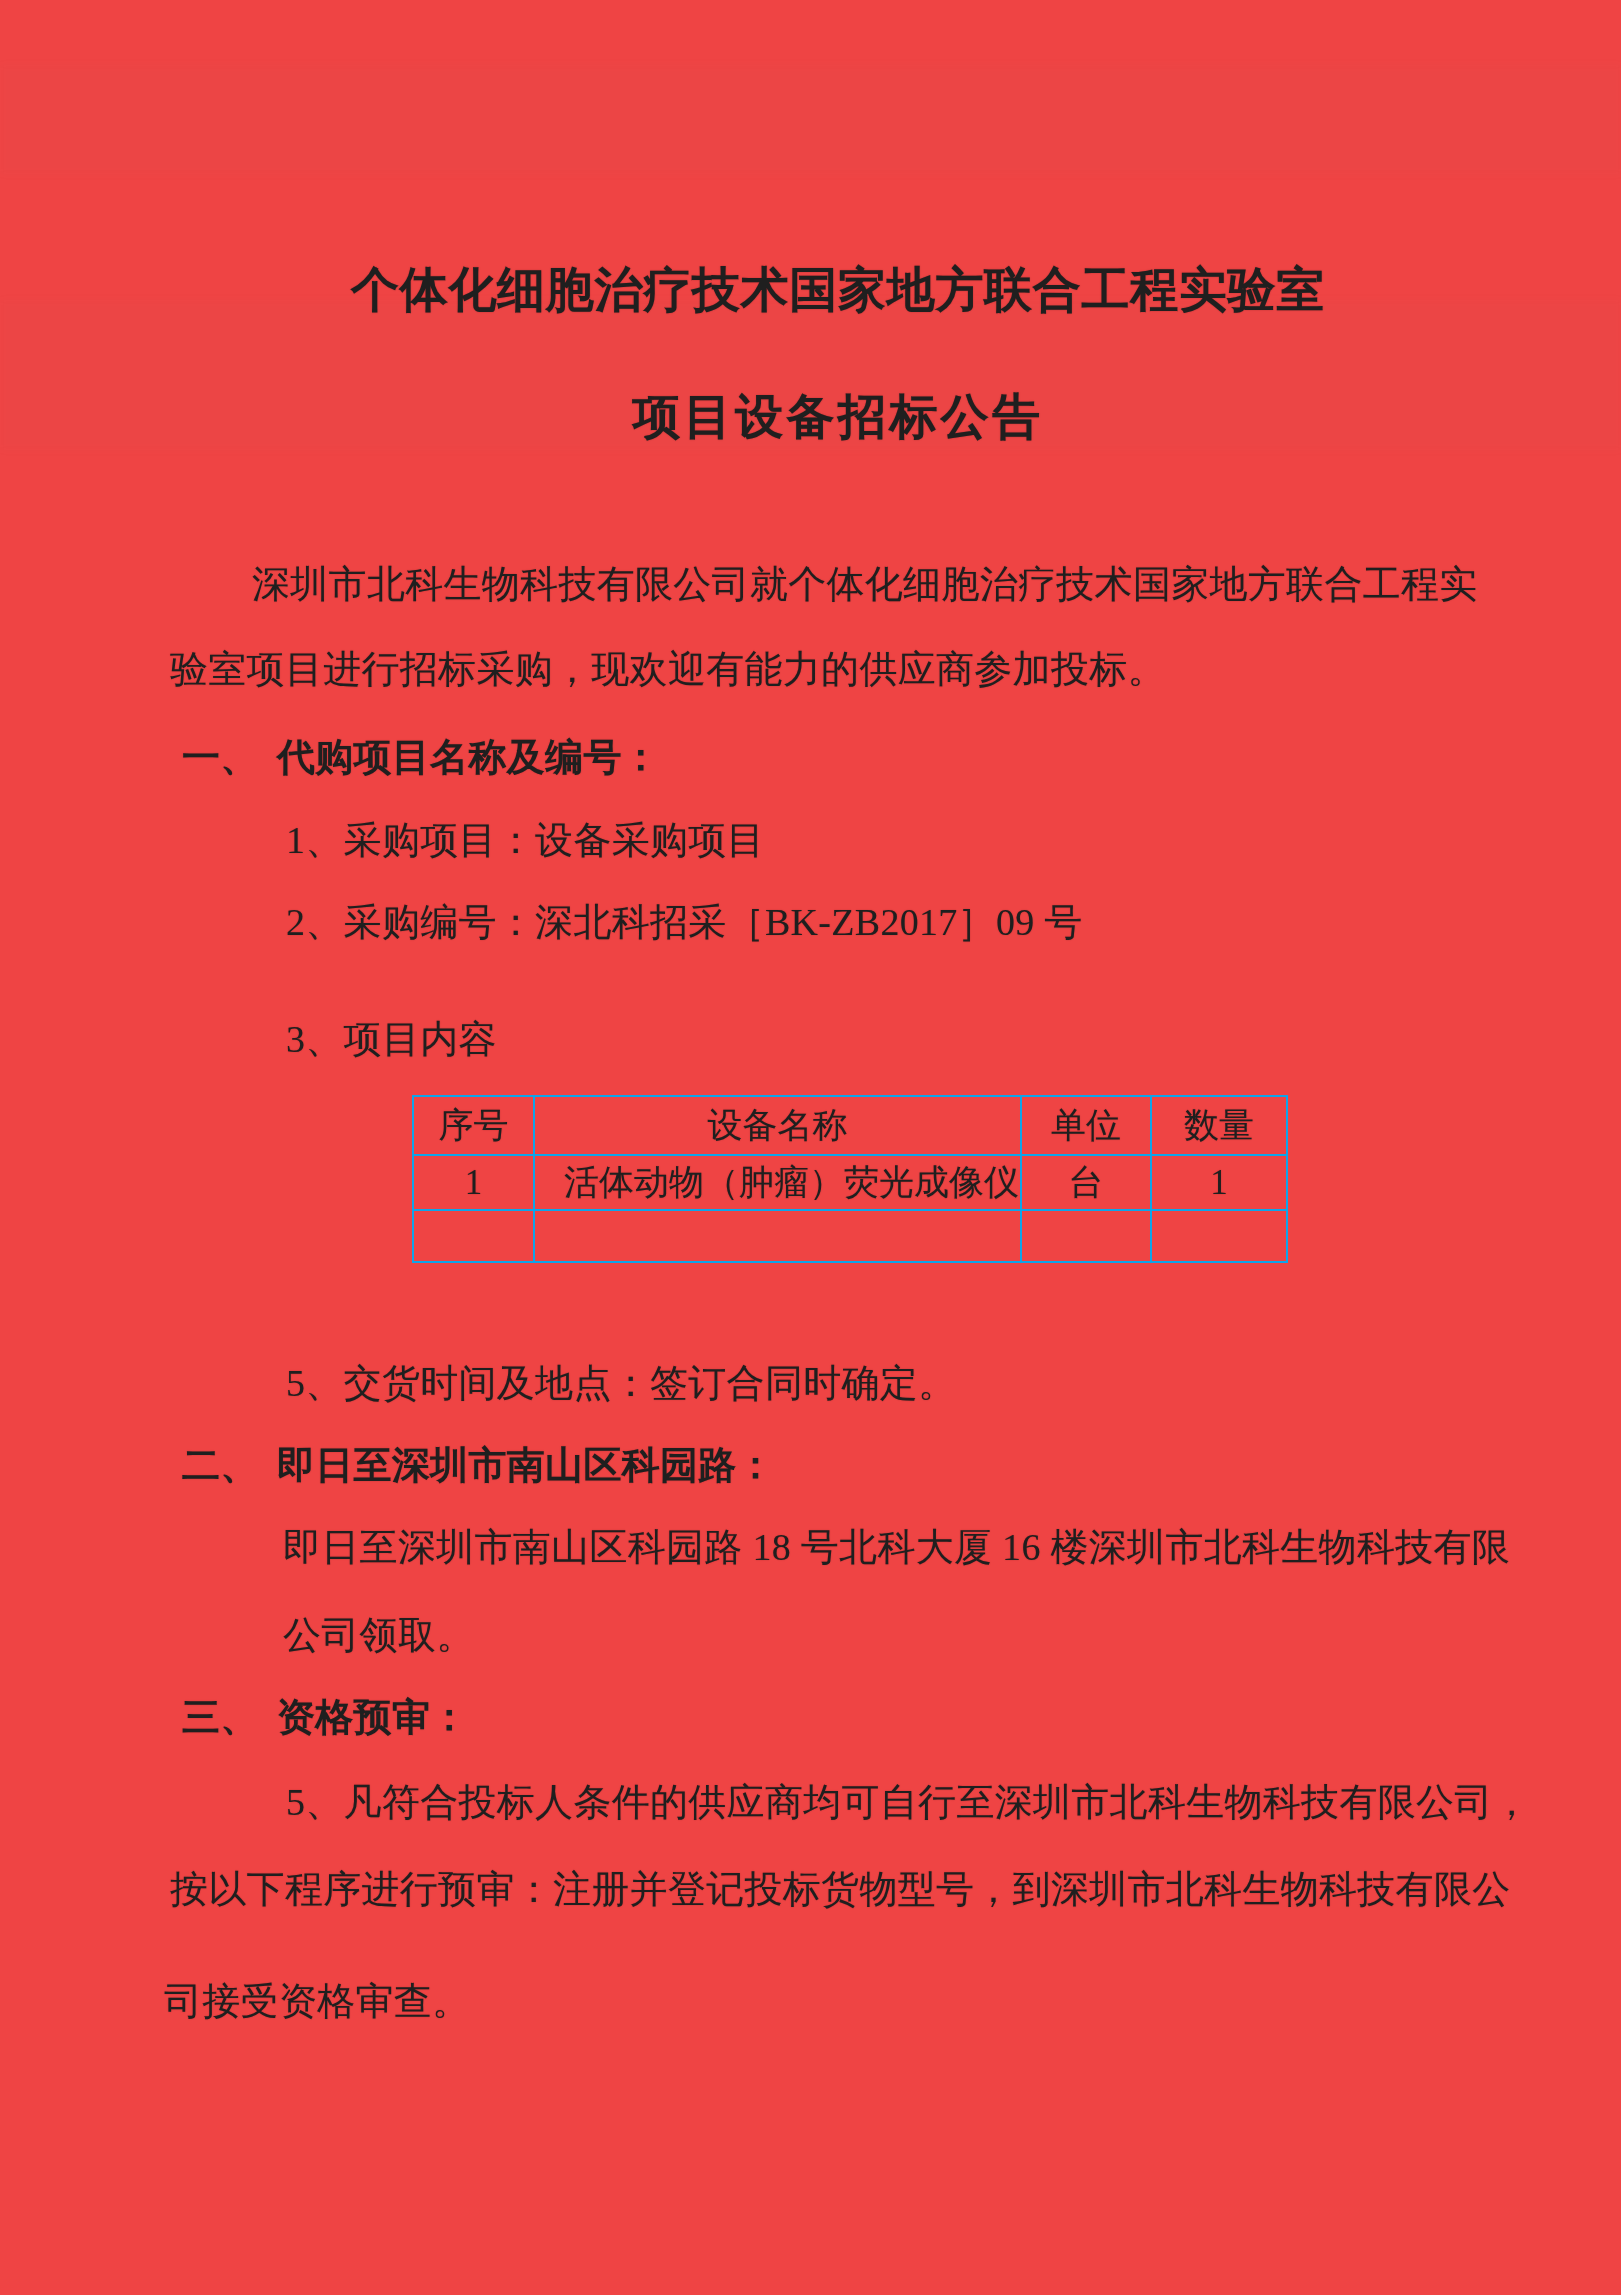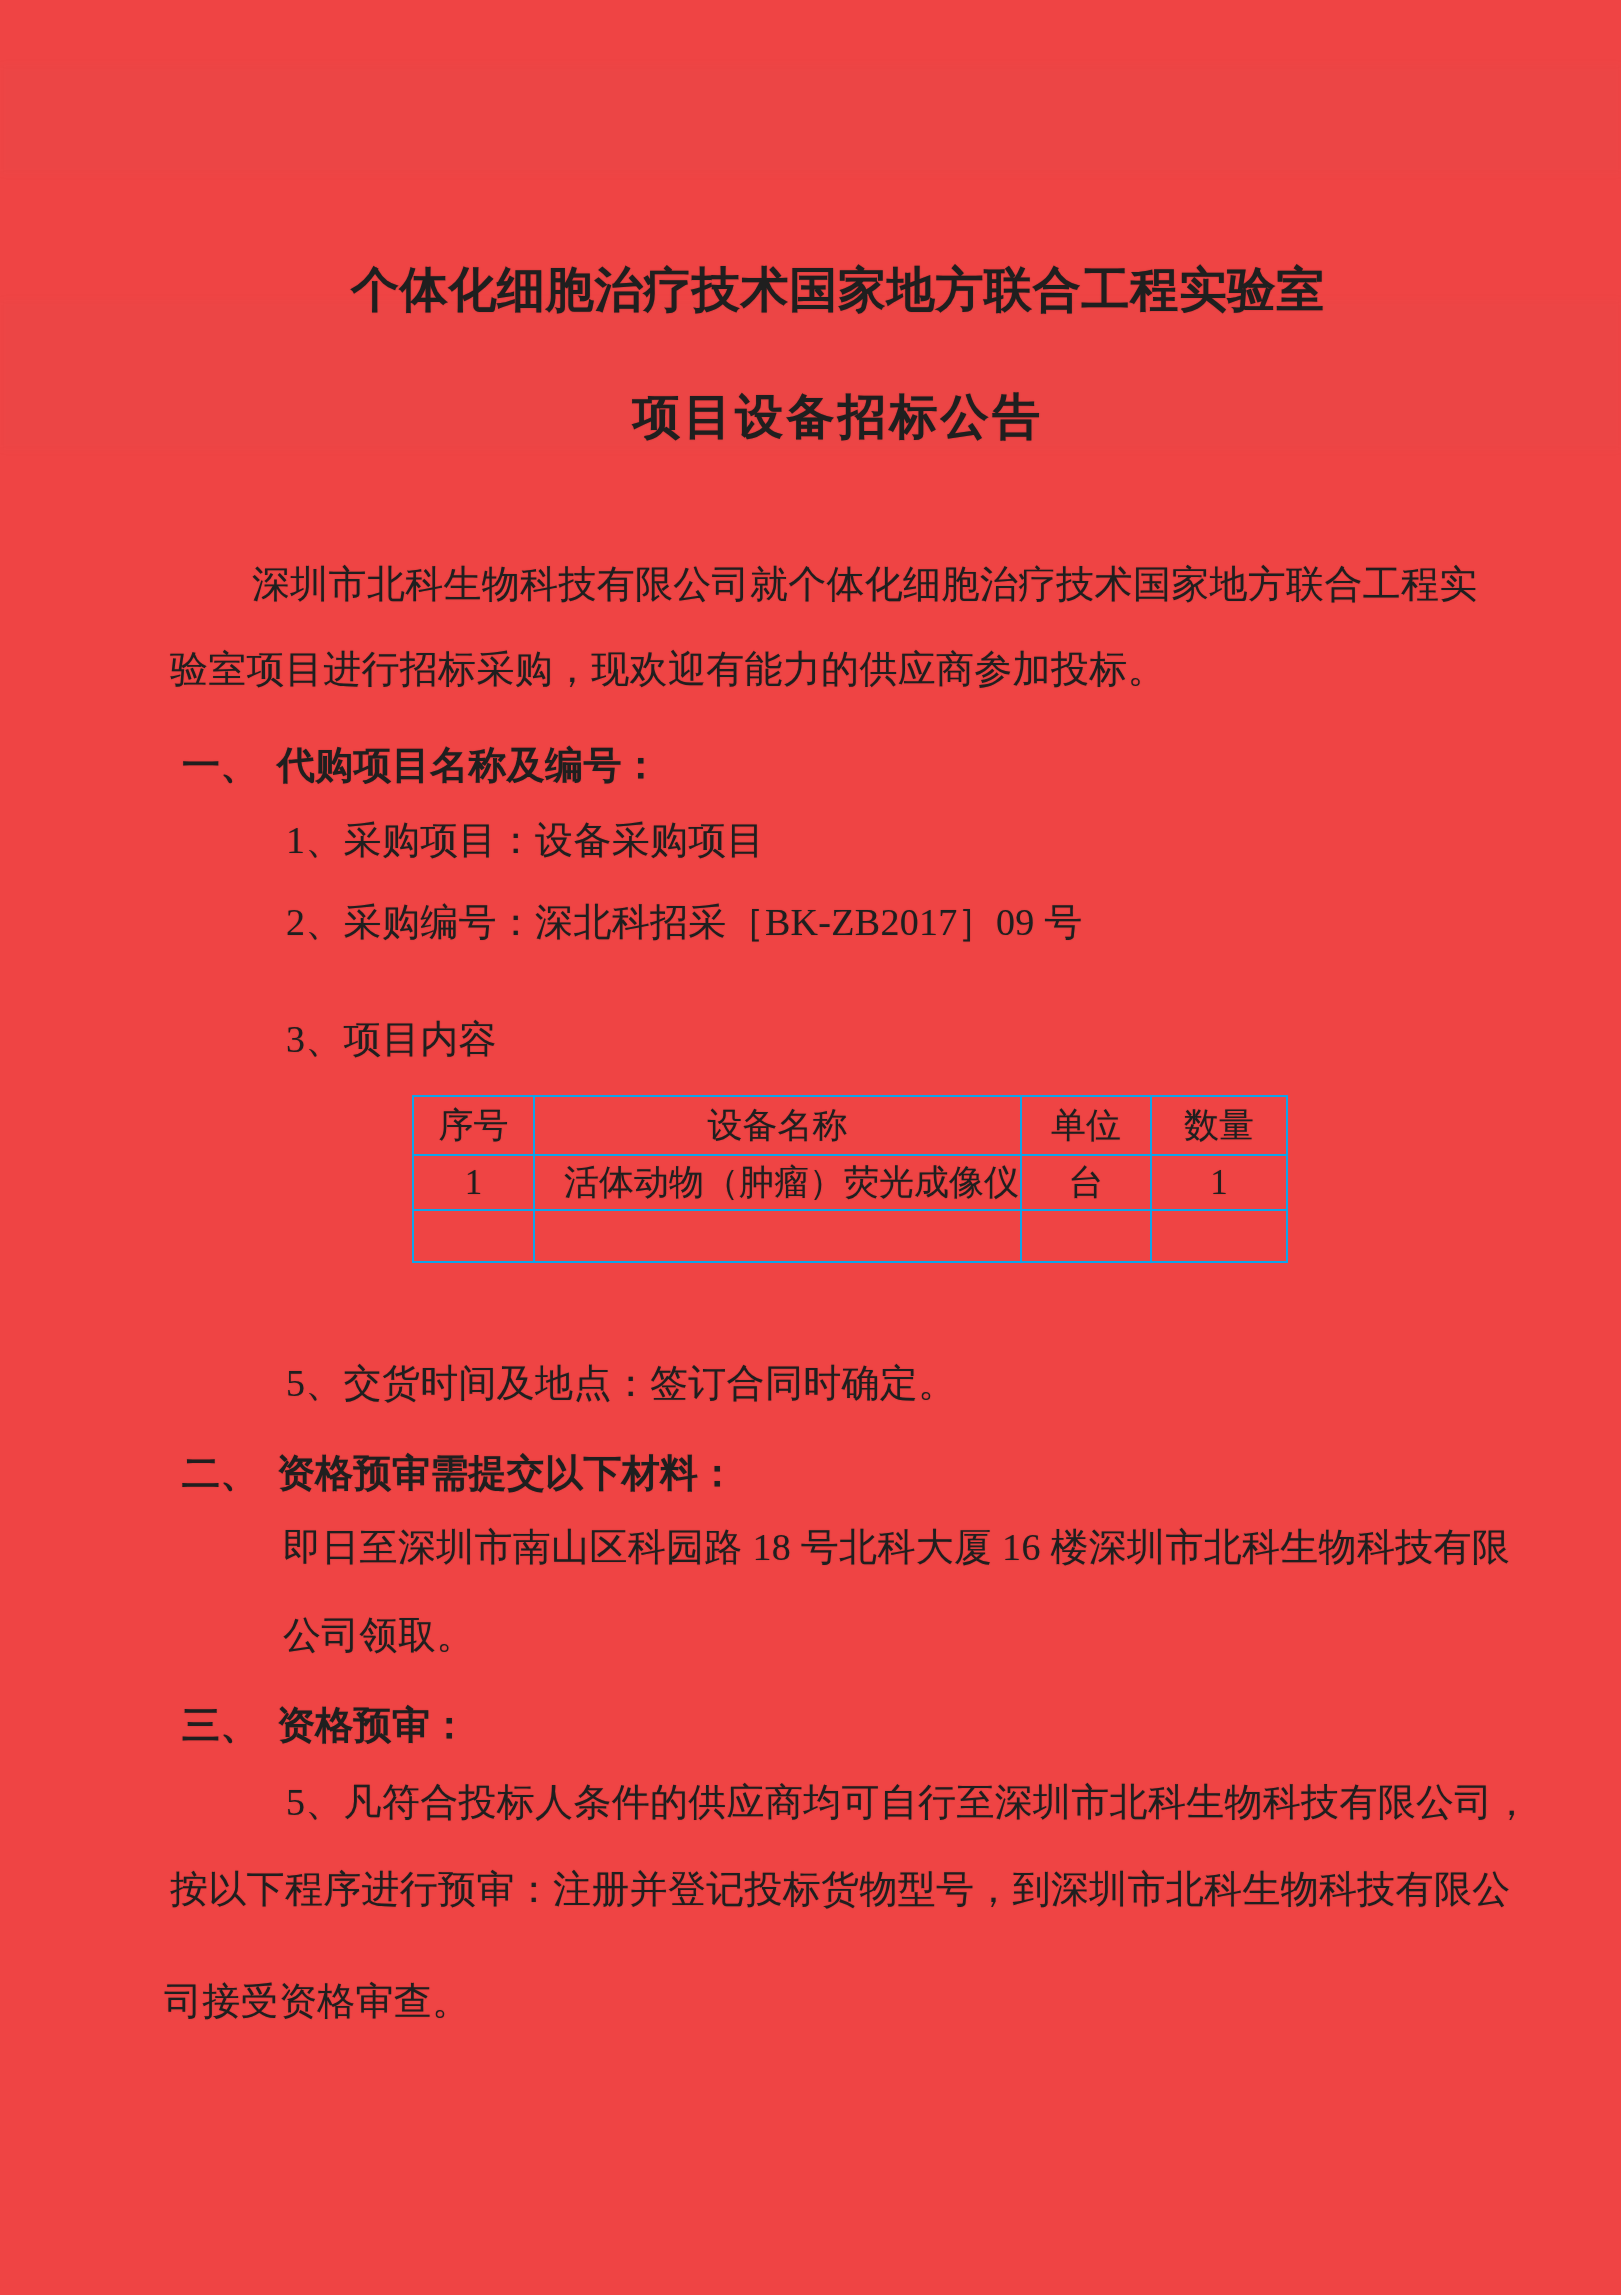--- a/index.html
+++ b/index.html
@@ -35,21 +35,21 @@
     left: 170px;
     width: 1336px;
     text-align: center;
     font-size: 48px;
     font-weight: bold;
     white-space: nowrap;
     letter-spacing: 0.7px;
     text-shadow: 0 0 1.4px rgba(0,0,0,0.35);
   }
   .title-line.second { letter-spacing: 3.4px; }
-  .heading { font-weight: bold; margin-top: 8px; }
+  .heading { font-weight: bold; }
   .sec-num { display: inline-block; width: 95px; font-weight: bold; }
   .equip-table {
     position: absolute;
     border-collapse: collapse;
     table-layout: fixed;
     font-size: 35px;
     text-shadow: 0 0 1.4px rgba(0,0,0,0.28);
   }
   .equip-table th, .equip-table td {
     border: 2px solid #0ea5e9;
@@ -110,21 +110,21 @@
         <td></td>
         <td class="name-cell"></td>
         <td></td>
         <td></td>
       </tr>
     </tbody>
   </table>
 
   <div class="line" style="top: 1362px; left: 286px;">5、交货时间及地点：签订合同时确定。</div>
 
-  <div class="line heading" style="top: 1444px; left: 182px;"><span class="sec-num">二、</span><span>资格预审需提交以下材料：</span></div>
+  <div class="line heading" style="top: 1444px; left: 182px;"><span class="sec-num">二、</span><span>即日至深圳市南山区科园路：</span></div>
 
   <div class="line" style="top: 1526px; left: 283px;">即日至深圳市南山区科园路 18 号北科大厦 16 楼深圳市北科生物科技有限</div>
   <div class="line" style="top: 1614px; left: 283px;">公司领取。</div>
 
   <div class="line heading" style="top: 1696px; left: 182px;"><span class="sec-num">三、</span><span>资格预审：</span></div>
 
   <div class="line" style="top: 1781px; left: 286px;">5、凡符合投标人条件的供应商均可自行至深圳市北科生物科技有限公司，</div>
   <div class="line" style="top: 1868px; left: 170px;">按以下程序进行预审：注册并登记投标货物型号，到深圳市北科生物科技有限公</div>
   <div class="line" style="top: 1955px; left: 164px; margin-top: 25px;">司接受资格审查。</div>
 

